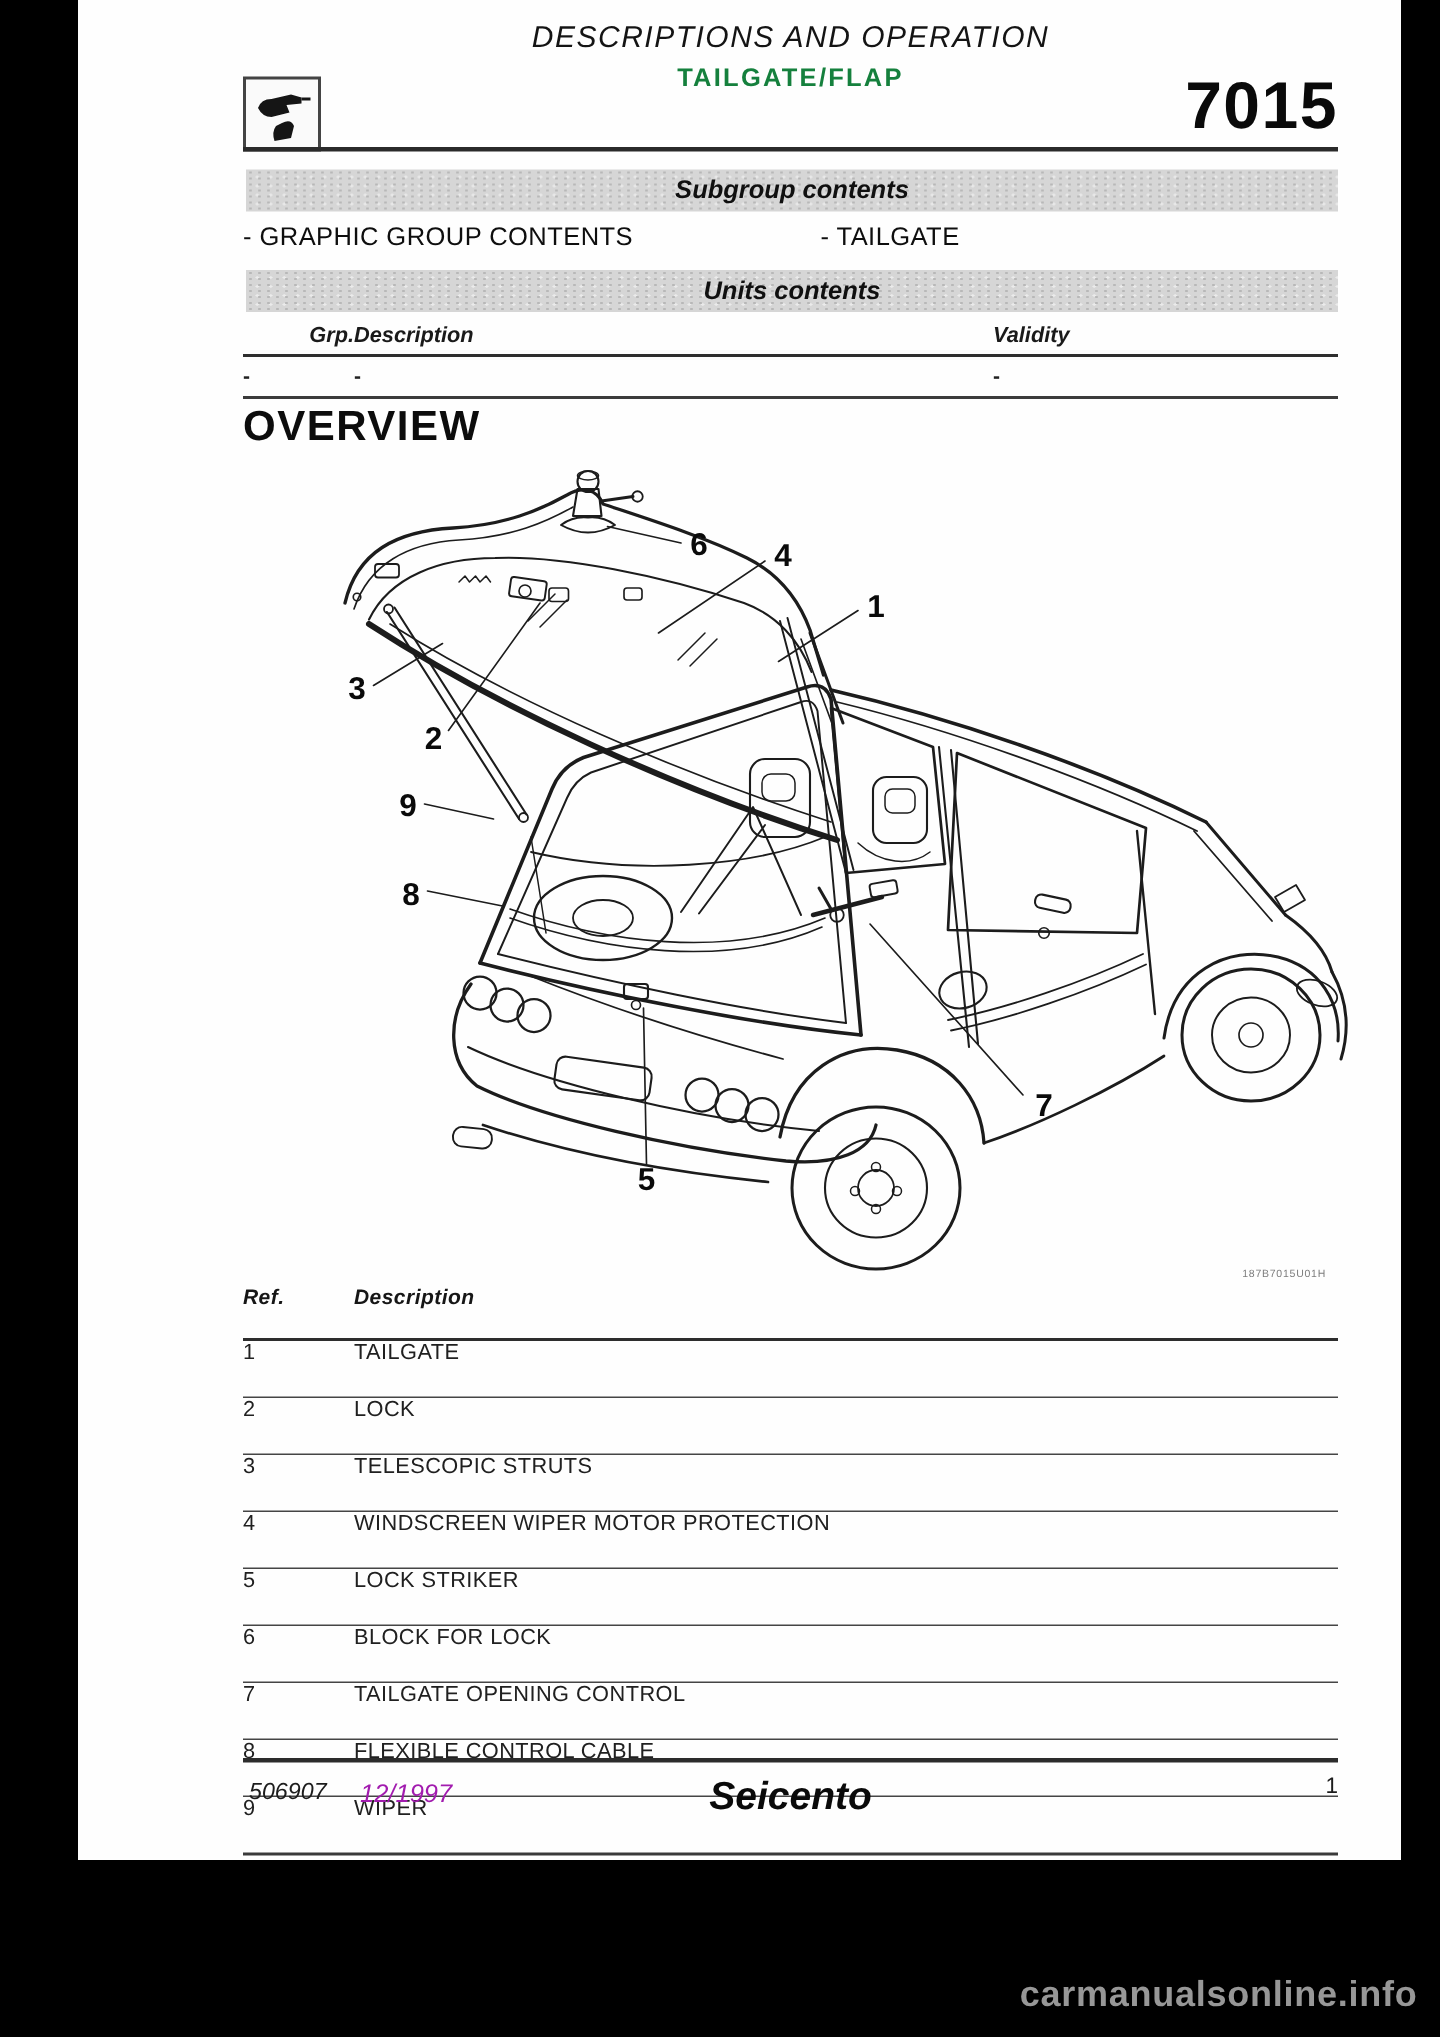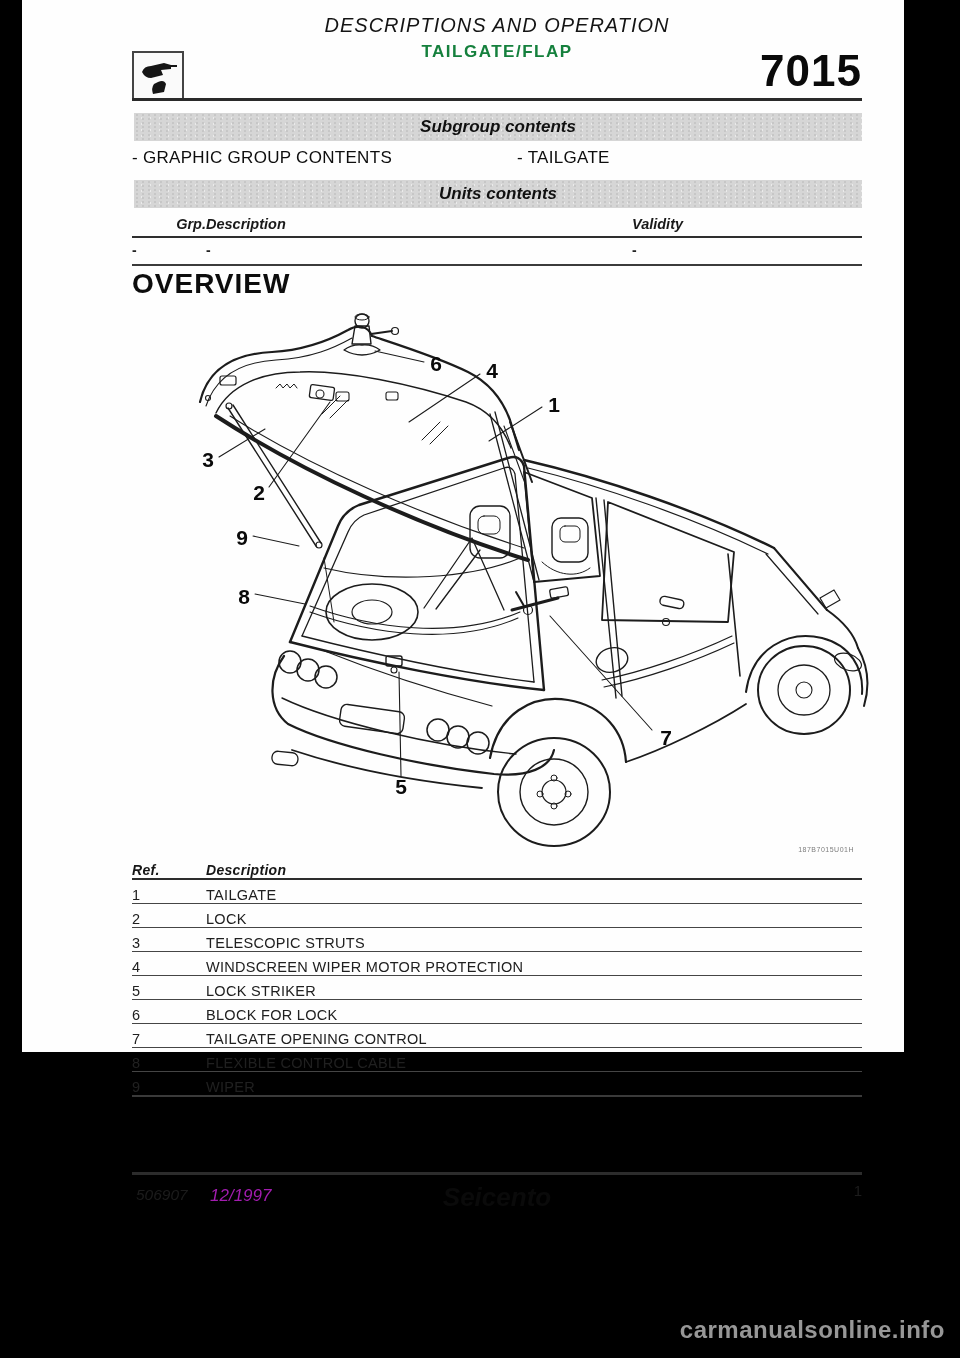--- a/index.html
+++ b/index.html
@@ -1,21 +1,21 @@
 <!DOCTYPE html>
 <html><head>
 <meta charset="utf-8">
 <style>
   html,body{margin:0;padding:0;}
   body{
     width:960px;height:1358px;position:relative;background:#000;
     font-family:"Liberation Sans", sans-serif;color:#161616;overflow:hidden;
   }
   .page{
-    position:absolute;left:22px;top:0;width:882px;height:1052px;background:#fefefe;
+    position:absolute;left:52px;top:0;width:882px;height:1240px;background:#fefefe;
   }
   
   .hdr-title{
     position:absolute;left:110px;top:14px;width:730px;text-align:center;
     font-style:italic;font-size:20px;letter-spacing:1px;font-weight:500;color:#141414;
   }
   .hdr-sub{
     position:absolute;left:110px;top:42px;width:730px;text-align:center;
     font-weight:bold;font-size:17px;letter-spacing:1.5px;color:#15803d;
   }
@@ -59,21 +59,21 @@
   .rule-2{position:absolute;left:110px;top:264px;width:730px;height:2px;background:#3b3b3b;}
   
   .overview-title{position:absolute;left:110px;top:268px;font-weight:bold;font-size:28px;
     letter-spacing:1px;color:#0c0c0c;}
   .figure{position:absolute;left:150px;top:310px;width:700px;height:545px;}
   .figure svg{position:absolute;left:0;top:0;}
   .callout{position:absolute;transform:translate(-50%,-50%);font-weight:bold;font-size:21px;color:#0a0a0a;}
   .figure-code{position:absolute;right:18px;bottom:2px;font-size:7px;color:#7d7d7d;letter-spacing:.5px;}
   
   .ptable{position:absolute;left:110px;top:856px;width:730px;}
-  .prow{display:flex;align-items:flex-end;height:22px;padding-bottom:0;
+  .prow{display:flex;height:22px;padding-bottom:14px;
     border-bottom:1px solid #454545;font-size:14.5px;color:#202020;letter-spacing:.3px;}
   .prow span:first-child{width:74px;}
   .prow.phead{font-weight:bold;font-style:italic;font-size:14px;border-bottom:2px solid #2d2d2d;color:#161616;}
   .prow:not(.phead){height:23px;}
   .prow:last-child{border-bottom:2px solid #3a3a3a;}
   
   .footer-rule{position:absolute;left:110px;top:1172px;width:730px;height:2.5px;background:#2c2c2c;}
   .footer{position:absolute;left:110px;top:1182px;width:730px;height:30px;}
   .f-code{position:absolute;left:4px;top:4px;font-style:italic;font-size:15.5px;color:#1c1c1c;}
   .f-date{position:absolute;left:78px;top:4px;font-style:italic;font-size:17px;color:#a21caf;}

